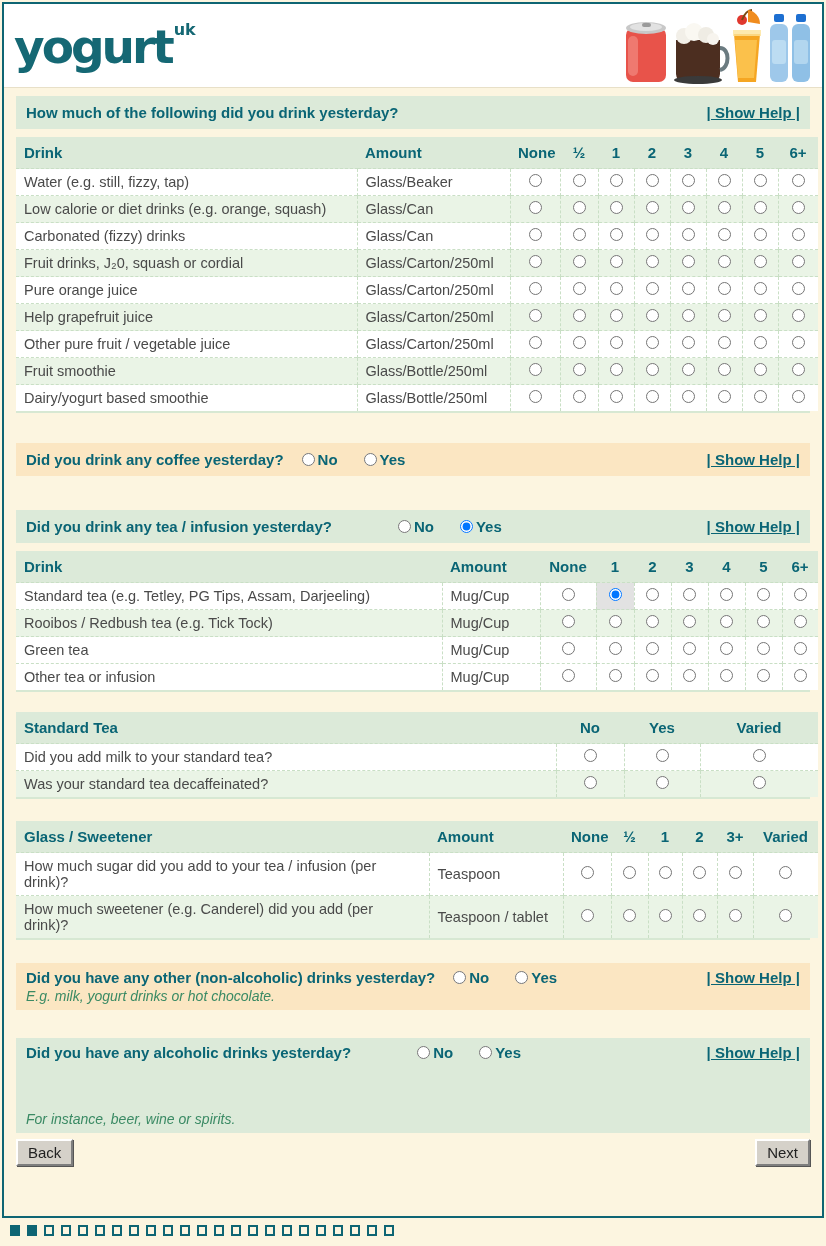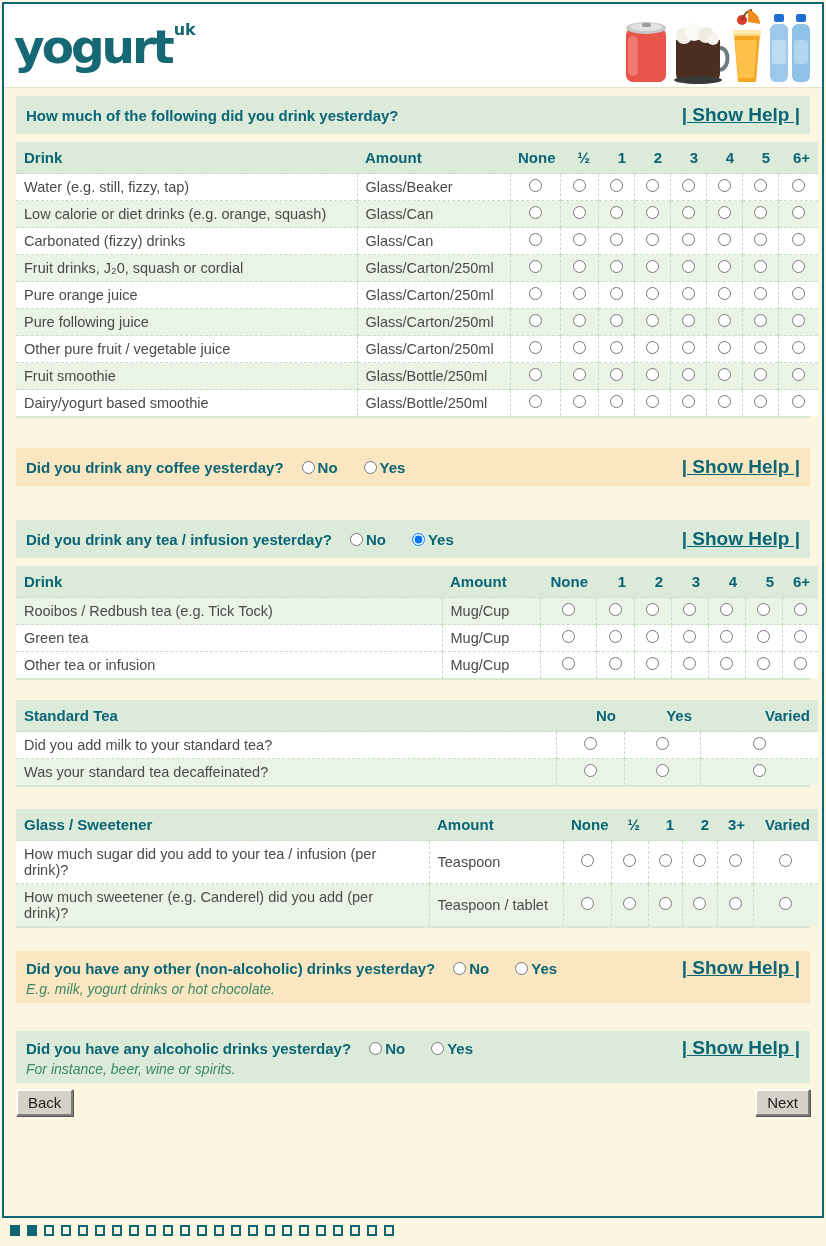--- a/index.html
+++ b/index.html
@@ -31,42 +31,42 @@
     font-family:"DejaVu Sans", sans-serif;
   }
   .logo sup { font-size:16px; letter-spacing:0; vertical-align:28px; margin-left:2px;}
   .header-art { width:196px; height:80px; }
   
   .bar {
     margin:0 12px;
     padding:8px 10px;
     display:flex; align-items:center;
   }
-  .bar.green { background:#dcead9; }
+  .bar.green { background:#dcead9;gap:48px; }
   .bar.orange { background:#fbe6c2; }
   .bar .q { color:#0a6575; font-weight:bold; font-size:15px; }
   .bar .spacer { flex:1; }
   .helplink {
-    color:#0a6575; font-weight:bold; font-size:19px;
+    color:#0a6575; font-weight:bold; font-size:15px;
     text-decoration:underline; white-space:nowrap; cursor:pointer;
   }
   .bar .radios { display:flex; align-items:center; margin-left:18px; gap:26px; }
   .radio-pair { display:flex; align-items:center; gap:3px; color:#0a6575; font-weight:bold; font-size:15px;}
   input[type=radio] { width:13px; height:13px; margin:0; }
   .bar2 { flex-wrap:wrap; padding-top:6px; padding-bottom:6px;}
   .bar2 .hint {
     flex-basis:100%; color:#3a8a64; font-style:italic; font-size:14px;
     font-weight:normal; margin-top:2px;
   }
   
   .tblwrap { margin:8px 12px 0 12px; background:#ffffff; border-bottom:2px solid #d7e8d3;}
   table { border-collapse:collapse; table-layout:fixed; width:802px; }
   th {
     background:#dcead9; color:#0a6575; font-weight:bold; font-size:15px;
-    padding:7px 8px; text-align:right;
+    padding:7px 8px; text-align:center;
   }
   th.lft { text-align:left; }
   td { padding:5px 8px; font-size:14.5px; color:#4a4a4a; background:#fff; }
   tr.alt td { background:#eaf4e6; }
   td.rc { text-align:center; padding:5px 2px; }
   td + td { border-left:1px dashed #c9dfc5; }
   tr + tr td { border-top:1px dashed #c9dfc5; }
   tr.hrow th { border:none; }
   td.sel { background:#e2e2e2 !important; }
   td.amt { color:#4a4a4a; }
@@ -230,21 +230,21 @@
             <td class="rc"><input type="radio" name="table1r4" style=""></td>
             <td class="rc"><input type="radio" name="table1r4" style=""></td>
             <td class="rc"><input type="radio" name="table1r4" style=""></td>
             <td class="rc"><input type="radio" name="table1r4" style=""></td>
             <td class="rc"><input type="radio" name="table1r4" style=""></td>
             <td class="rc"><input type="radio" name="table1r4" style=""></td>
             <td class="rc"><input type="radio" name="table1r4" style=""></td>
             <td class="rc"><input type="radio" name="table1r4" style=""></td>
           </tr>
           <tr class="alt">
-            <td>Pure following juice</td>
+            <td>Help grapefruit juice</td>
             <td class="amt">Glass/Carton/250ml</td>
             <td class="rc"><input type="radio" name="table1r5" style=""></td>
             <td class="rc"><input type="radio" name="table1r5" style=""></td>
             <td class="rc"><input type="radio" name="table1r5" style=""></td>
             <td class="rc"><input type="radio" name="table1r5" style=""></td>
             <td class="rc"><input type="radio" name="table1r5" style=""></td>
             <td class="rc"><input type="radio" name="table1r5" style=""></td>
             <td class="rc"><input type="radio" name="table1r5" style=""></td>
             <td class="rc"><input type="radio" name="table1r5" style=""></td>
           </tr>
@@ -341,20 +341,31 @@
           <tr class="hrow">
             <th class="lft">Drink</th>
             <th class="lft">Amount</th>
             <th>None</th>
             <th>1</th>
             <th>2</th>
             <th>3</th>
             <th>4</th>
             <th>5</th>
             <th>6+</th>
+          </tr>
+          <tr class="">
+            <td>Standard tea (e.g. Tetley, PG Tips, Assam, Darjeeling)</td>
+            <td class="amt">Mug/Cup</td>
+            <td class="rc"><input type="radio" name="table2r0" style=""></td>
+            <td class="rc sel"><input type="radio" name="table2r0" checked="" style=""></td>
+            <td class="rc"><input type="radio" name="table2r0" style=""></td>
+            <td class="rc"><input type="radio" name="table2r0" style=""></td>
+            <td class="rc"><input type="radio" name="table2r0" style=""></td>
+            <td class="rc"><input type="radio" name="table2r0" style=""></td>
+            <td class="rc"><input type="radio" name="table2r0" style=""></td>
           </tr>
           <tr class="alt">
             <td>Rooibos / Redbush tea (e.g. Tick Tock)</td>
             <td class="amt">Mug/Cup</td>
             <td class="rc"><input type="radio" name="table2r1" style=""></td>
             <td class="rc"><input type="radio" name="table2r1" style=""></td>
             <td class="rc"><input type="radio" name="table2r1" style=""></td>
             <td class="rc"><input type="radio" name="table2r1" style=""></td>
             <td class="rc"><input type="radio" name="table2r1" style=""></td>
             <td class="rc"><input type="radio" name="table2r1" style=""></td>

